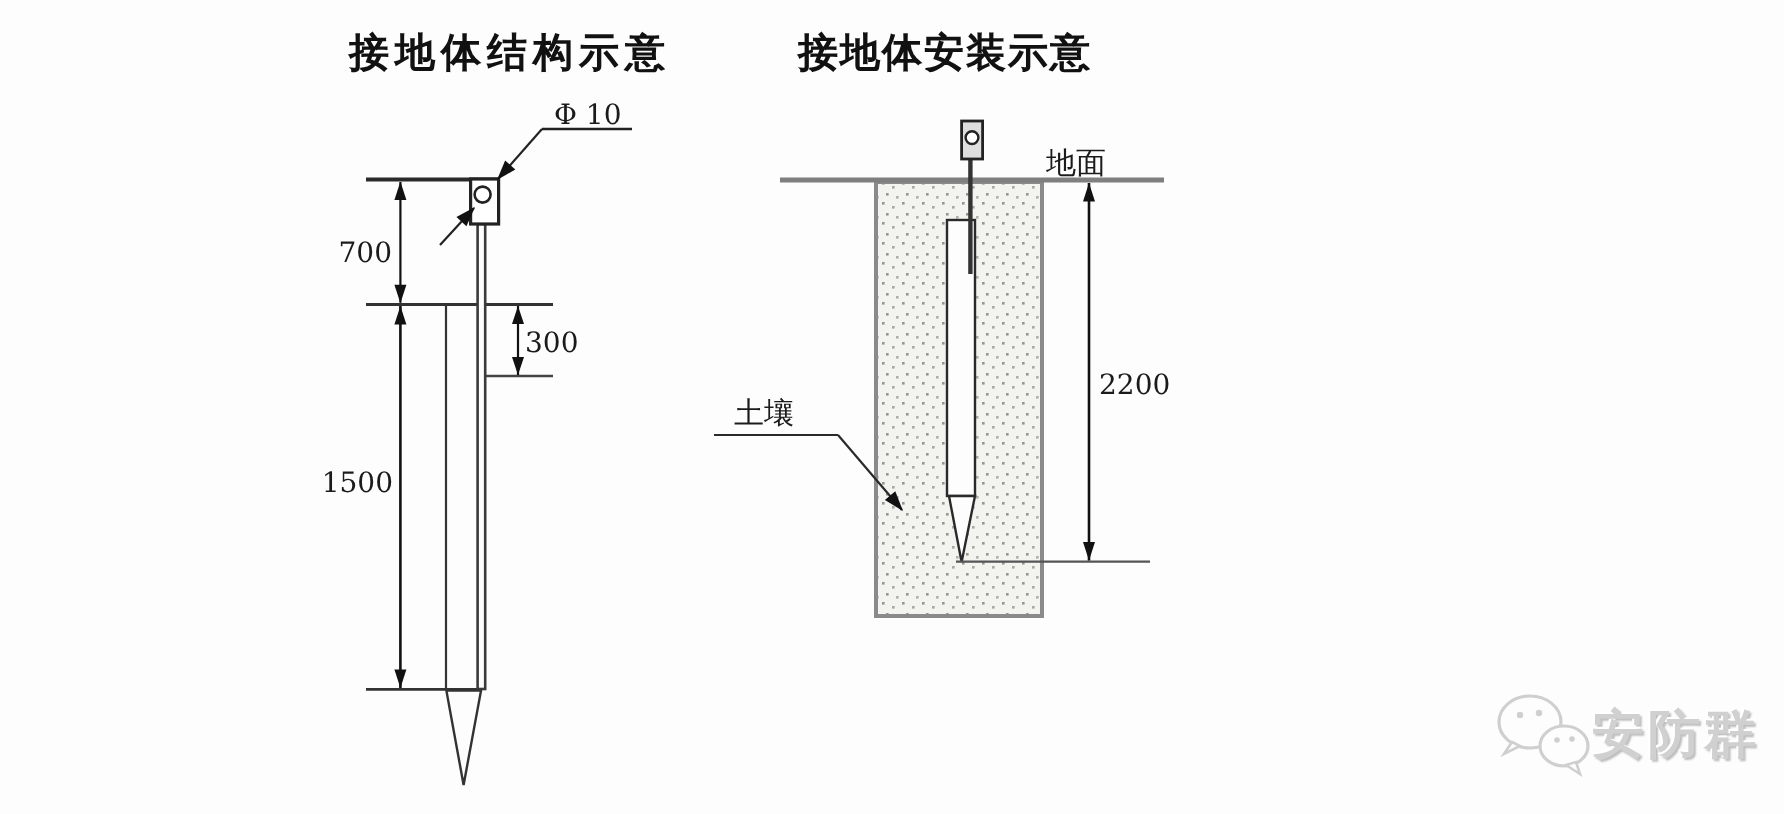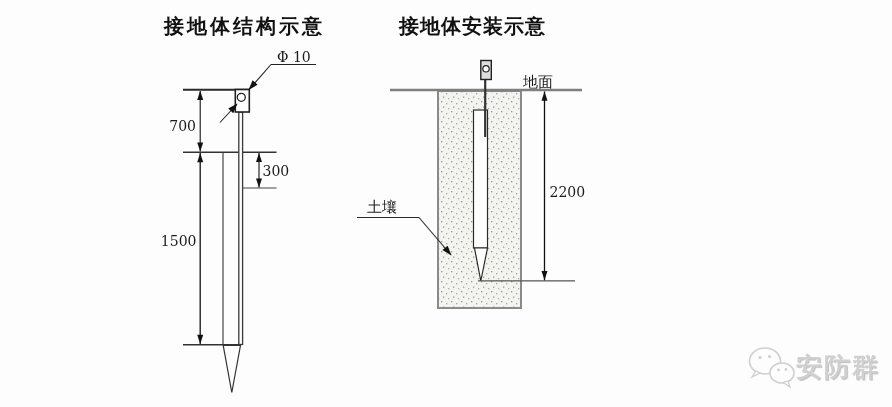--- a/index.html
+++ b/index.html
@@ -7,21 +7,21 @@
     position:relative; width:892px; height:407px;
     background:#fdfdfd; overflow:hidden;
     font-family:"DejaVu Serif","Liberation Serif",serif;
   }
   .title {
     position:absolute; top:13px;
     font-family:"DejaVu Sans","Liberation Sans",sans-serif;
     font-weight:bold; font-size:20px; color:#111;
     white-space:nowrap;
   }
-  #title-left  { left:164px; width:182px; letter-spacing:3px; }
+  #title-left  { left:164px; width:182px; text-align:center; letter-spacing:3px; }
   #title-right { left:386px; width:160px; text-align:right; letter-spacing:1px; }
   svg.diagram { position:absolute; left:0; top:0; }
   svg text {
     font-family:"DejaVu Serif","Liberation Serif",serif;
     font-size:14px; fill:#1b1b1b;
   }
   text.cn { font-size:15px; }
   .watermark {
     position:absolute; left:744px; top:342px; height:50px;
     display:flex; align-items:center;

